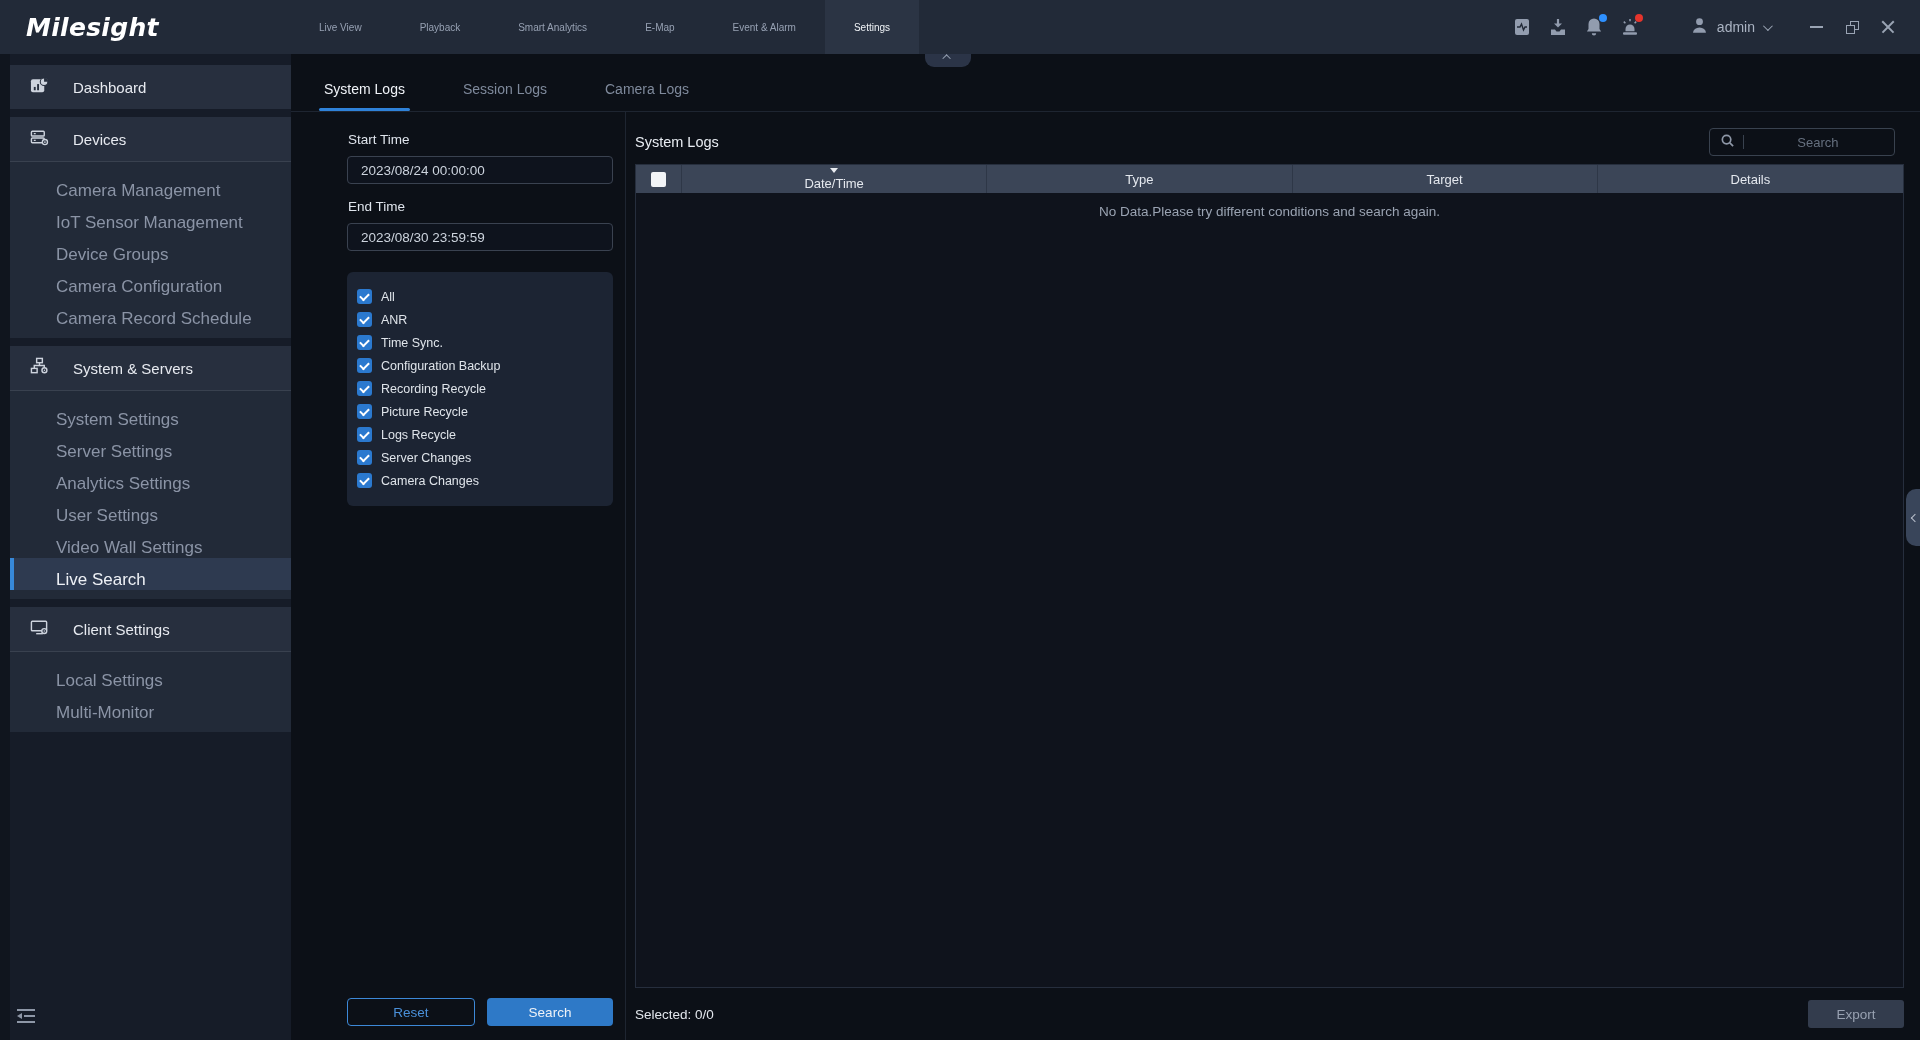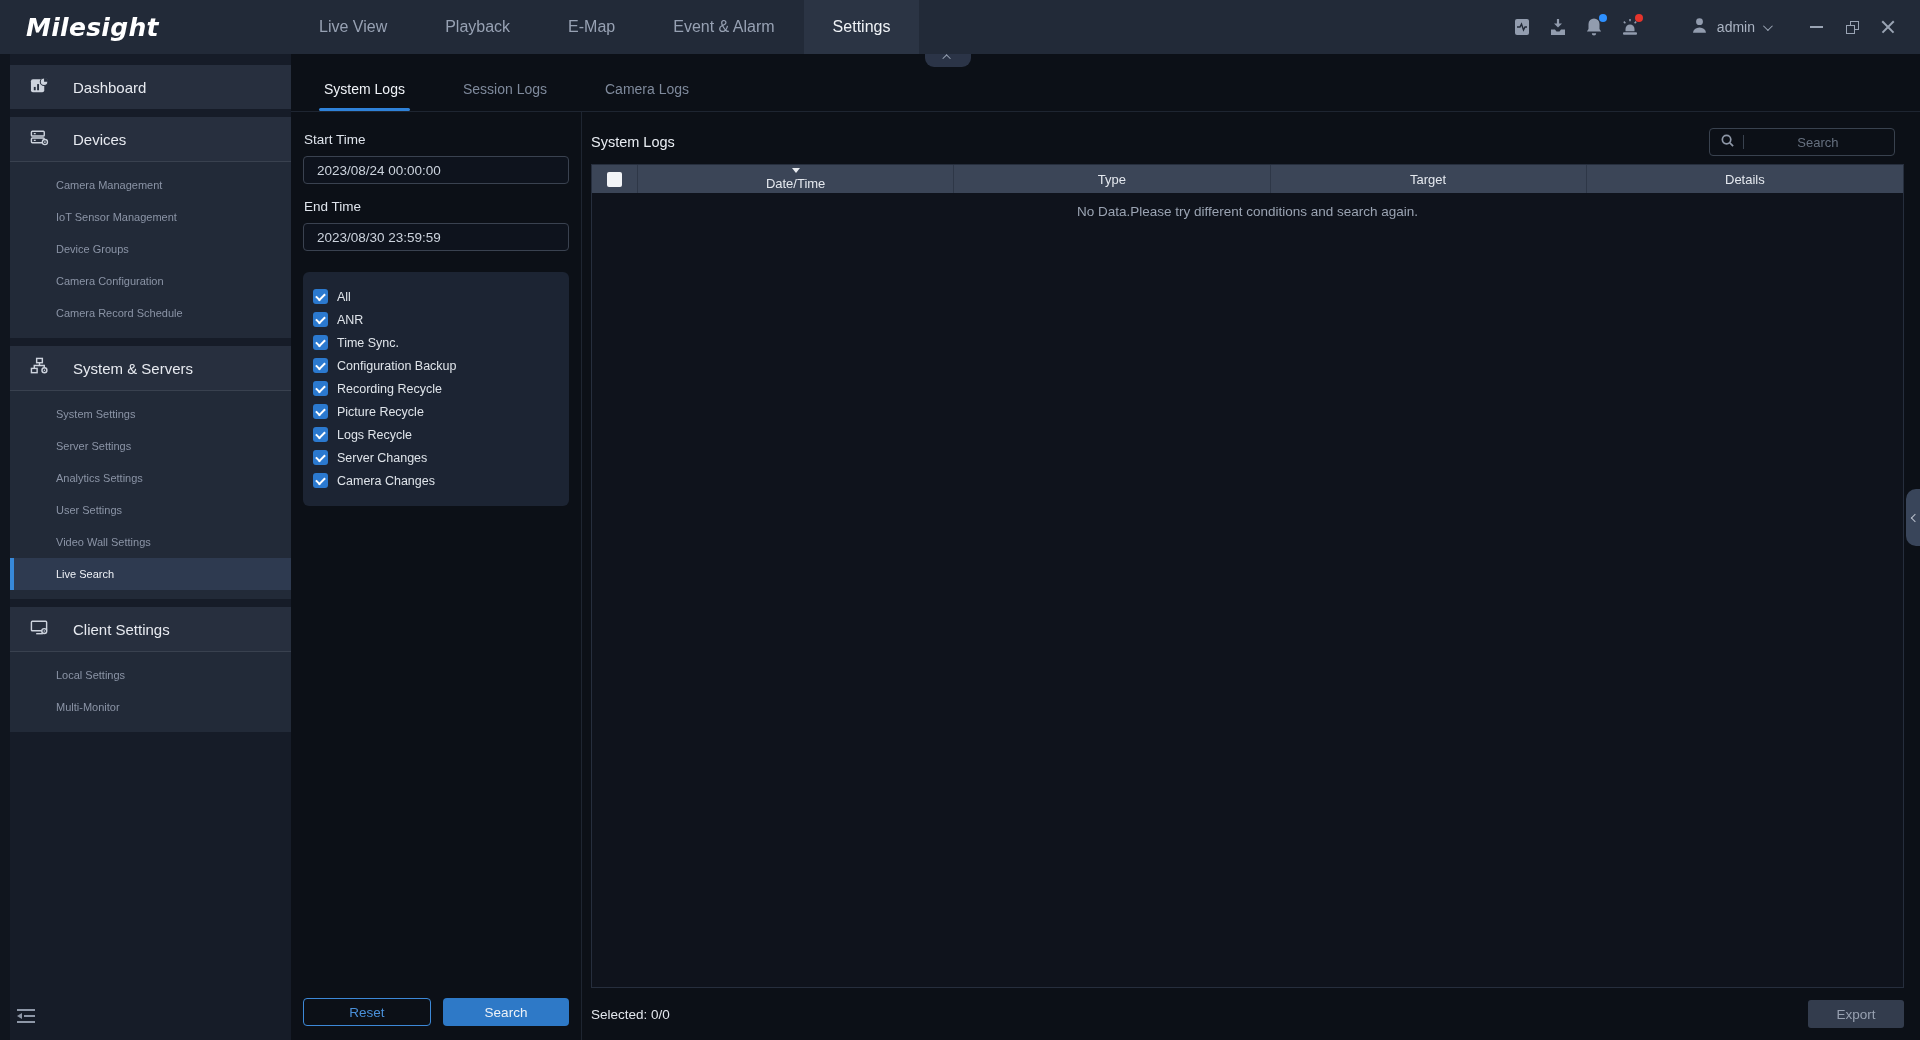--- a/index.html
+++ b/index.html
@@ -6,21 +6,21 @@
   html,body { width:1920px; height:1040px; overflow:hidden; background:#0c1017;
     font-family:"Liberation Sans","DejaVu Sans",sans-serif; }
   .app { width:1920px; height:1040px; display:flex; flex-direction:column; position:relative; }
 
   
   .topbar { height:54px; flex:0 0 54px; background:#222a38; display:flex; align-items:stretch; }
   .logo { display:flex; align-items:center; padding-left:26px; width:290px; color:#ffffff;
     font-size:25px; font-style:italic; font-weight:600; letter-spacing:.3px;
     font-family:"DejaVu Sans",sans-serif; }
   .nav { display:flex; align-items:stretch; }
-  .nav-item { display:flex; align-items:center; padding:9px 29px; font-size:16px; color:#97a1b3; cursor:pointer; }
+  .nav-item { display:flex; align-items:center; padding:9px 29px; font-size:10px; color:#97a1b3; cursor:pointer; }
   .nav-item.active { background:#2b3444; color:#f0f3f7; }
   .topbar-right { margin-left:auto; display:flex; align-items:center; padding-right:14px; }
   .tb-icon { width:24px; height:24px; margin:0 6px; position:relative; display:flex;
     align-items:center; justify-content:center; cursor:pointer; }
   .badge { position:absolute; top:-1px; right:-1px; width:8px; height:8px; border-radius:50%; }
   .badge.blue { background:#2e90ff; }
   .badge.red { background:#e5342c; }
   .user-box { display:flex; align-items:center; margin-left:42px; gap:8px; color:#aab3c2;
     font-size:14px; cursor:pointer; }
   .chev-down { width:7px; height:7px; border-right:1.6px solid #9aa4b4; border-bottom:1.6px solid #9aa4b4;
@@ -39,40 +39,40 @@
   
   .body { flex:1; display:flex; min-height:0; }
 
   
   .sidebar { width:291px; flex:0 0 291px; background:#161c28; position:relative; padding-top:11px; }
   .sidebar::before { content:""; position:absolute; left:0; top:0; bottom:0; width:10px; background:#10151e; }
   .side-section { margin-left:10px; margin-bottom:8px; position:relative; background:#222a38; }
   .side-header { height:44px; display:flex; align-items:center; background:#272f3e;
     padding-left:20px; gap:24px; font-size:15px; color:#e7eaf0; cursor:pointer; }
   .side-items { border-top:1px solid #39414f; padding:7px 0 9px; background:#222a38; }
-  .side-item { height:32px; display:flex; align-items:center; padding-left:46px; font-size:11px;
+  .side-item { height:32px; display:flex; align-items:flex-end; padding-left:46px; font-size:17px;
     color:#8b94a6; cursor:pointer; }
   .side-item.active { background:#2e3a50; border-left:4px solid #3788d8; padding-left:42px; color:#eef1f6; }
   .sidebar-collapse-btn { position:absolute; left:12px; bottom:12px; width:28px; height:24px;
     display:flex; align-items:center; justify-content:center; cursor:pointer; }
 
   
   .content { flex:1; display:flex; flex-direction:column; min-width:0; position:relative; background:#0c1017; }
   .tabstrip { height:58px; flex:0 0 58px; display:flex; align-items:flex-end; padding-left:33px;
     gap:58px; border-bottom:1px solid #1e2531; position:relative; }
   .tab { padding-bottom:14px; font-size:14px; color:#7f8a9c; position:relative; cursor:pointer; }
   .tab.active { color:#f0f3f8; }
   .tab.active::after { content:""; position:absolute; left:-5px; right:-5px; bottom:0; height:3px;
     background:#2f82d9; border-radius:1.5px; }
   .top-collapse { position:absolute; top:0; left:634px; width:46px; height:13px; background:#2b3447;
     border-radius:0 0 9px 9px; display:flex; align-items:flex-start; justify-content:center; cursor:pointer; }
   .chev-up { width:6px; height:6px; border-left:1.7px solid #98a2b3; border-top:1.7px solid #98a2b3;
     transform:rotate(45deg) translateY(2px); }
 
-  .content-body { flex:1; display:flex; min-height:0; }
+  .content-body { flex:1; display:flex; min-height:0;margin-left:44px; }
 
   
   .filtercol { width:291px; flex:0 0 291px; border-right:1px solid #1e2531; padding:14px 12px 12px;
     display:flex; flex-direction:column; }
   .field-label { font-size:13.5px; color:#dfe4ec; margin:6px 0 9px 1px; }
   .field-input { height:28px; background:#0e131d; border:1px solid #3a4250; border-radius:4px;
     color:#ccd3dd; font-size:13.5px; padding:0 13px; width:100%; margin-bottom:9px; font-family:inherit; outline:none; }
   .cb-panel { margin-top:12px; background:#1c2433; border-radius:6px; padding:13px 10px 14px; }
   .cbrow { display:flex; align-items:center; height:23px; gap:9px; cursor:pointer; }
   .cb { width:15px; height:15px; border-radius:3px; background:#2b79cf; position:relative; flex:0 0 15px; }
@@ -124,20 +124,23 @@
 <div class="app">
 
   <header class="topbar">
     <div class="logo">Milesight</div>
     <nav class="nav">
       <div class="nav-item">
           <span>Live View</span>
         </div>
       <div class="nav-item">
           <span>Playback</span>
+        </div>
+      <div class="nav-item">
+          <span>Smart Analytics</span>
         </div>
       <div class="nav-item">
           <span>E-Map</span>
         </div>
       <div class="nav-item">
           <span>Event &amp; Alarm</span>
         </div>
       <div class="nav-item active">
           <span>Settings</span>
         </div>

